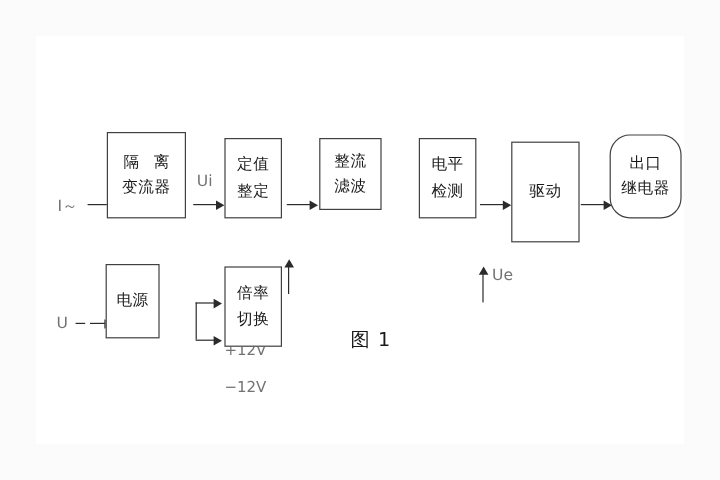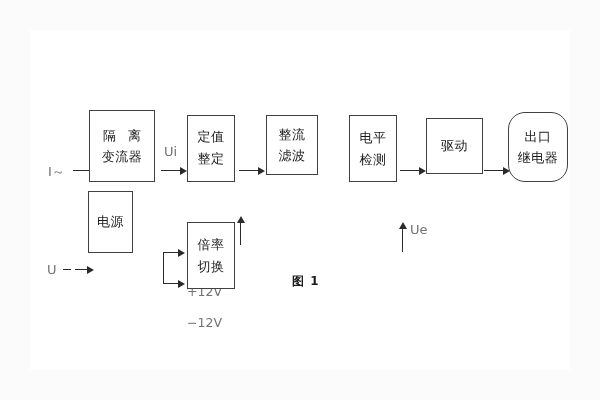--- a/index.html
+++ b/index.html
@@ -44,24 +44,23 @@
   .lbl {
     position: absolute;
     color: #737373;
     font-size: 13px;
     white-space: nowrap;
   }
   .lbl.small { font-size: 12.5px; margin-top: 40px; }
   .cap {
     position: absolute;
     color: #1a1a1a;
-    font-size: 12px;
+    font-size: 16px;
     white-space: nowrap;
     letter-spacing: 1px;
-    font-weight: bold;
   }
   
   .hline {
     position: absolute;
     height: 0;
     border-top: 1.3px solid #2b2b2b;
   }
   .vline {
     position: absolute;
     width: 0;
@@ -143,28 +142,28 @@
         <span class="ln">整定</span>
       </div>
       <div class="box" style="left: 236px; top: 85px; width: 52px; height: 60px; text-align: right;">
         <span class="ln">整流</span>
         <span class="ln">滤波</span>
       </div>
       <div class="box" style="left: 319px; top: 85px; width: 48px; height: 67px;">
         <span class="ln">电平</span>
         <span class="ln">检测</span>
       </div>
-      <div class="box" style="left: 396px; top: 88px; width: 57px; height: 56px;">
+      <div class="box" style="left: 396px; top: 88px; width: 57px; height: 84px;">
         <span class="ln">驱动</span>
       </div>
       <div class="box" style="left: 478px; top: 82px; width: 60px; height: 70px; border-radius: 17px;">
         <span class="ln">出口</span>
         <span class="ln">继电器</span>
       </div>
-      <div class="box" style="left: 58px; top: 161px; width: 45px; height: 62px;">
+      <div class="box" style="left: 58px; top: 190px; width: 45px; height: 62px;">
         <span class="ln">电源</span>
       </div>
       <div class="box" style="left: 157px; top: 192px; width: 48px; height: 67px;">
         <span class="ln">倍率</span>
         <span class="ln">切换</span>
       </div>
     </div>
 </div>
 
 </body></html>

